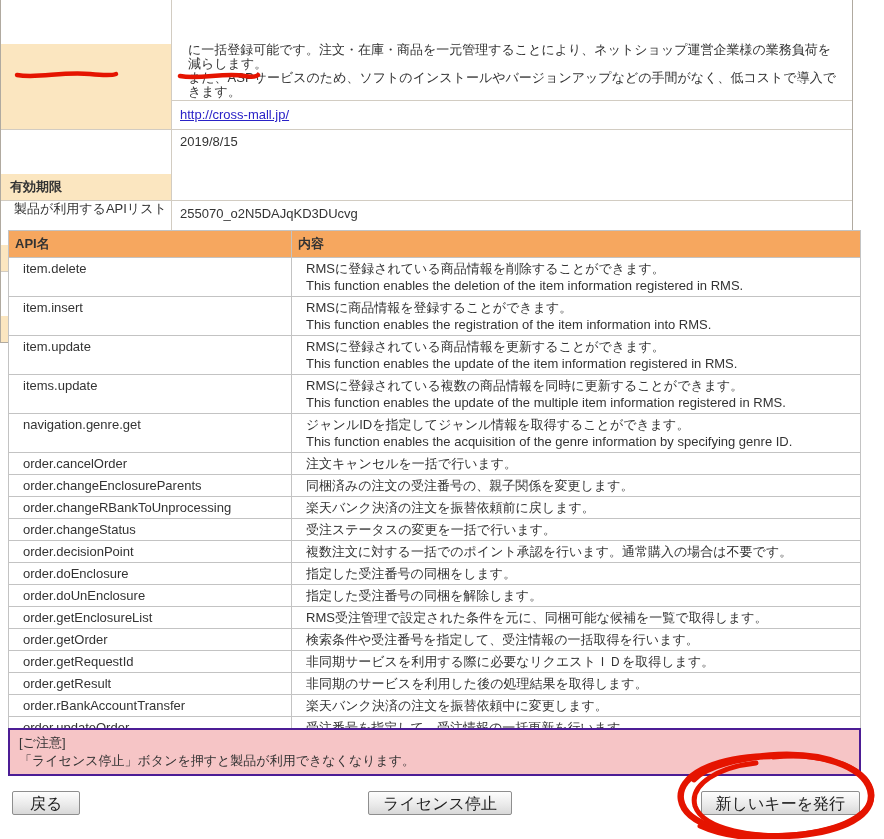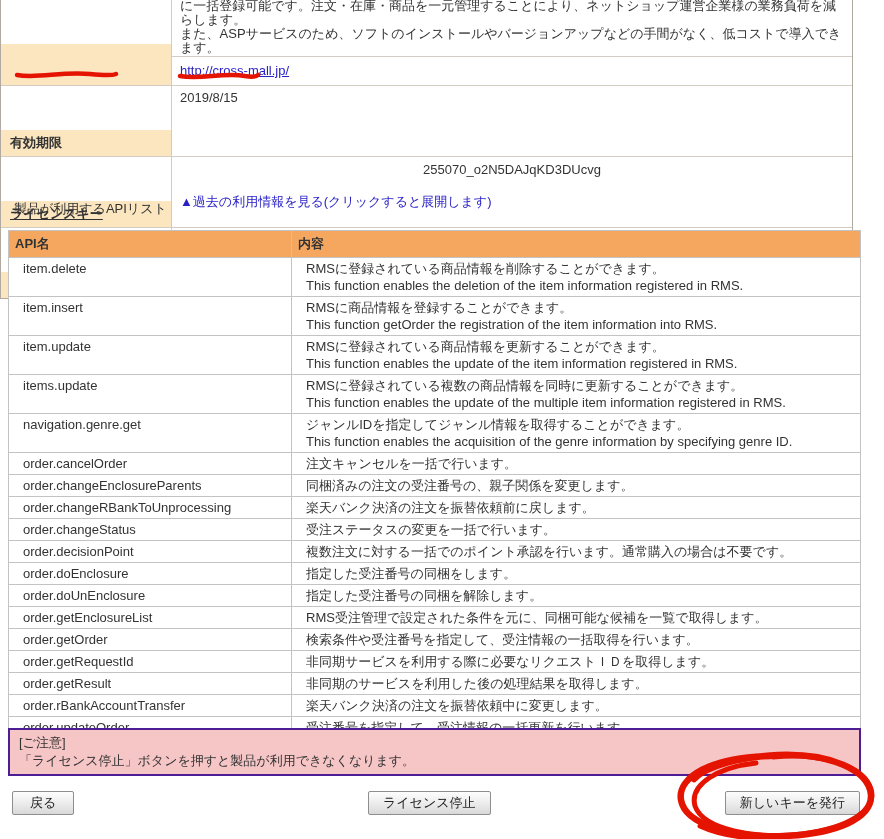--- a/index.html
+++ b/index.html
@@ -8,27 +8,27 @@
 
   
   .info-table { position:absolute; top:0; left:8; width:853px; box-sizing:border-box;
                 border:1px solid #b0aaa0; border-top:none; background:#fff; }
   .itr { display:flex; border-top:1px solid #d2ccc2; }
   .itr:first-child { border-top:none; }
   .ilabel { width:170px; min-width:170px; background:#fbe6c0; padding:4px 4px 4px 9px;
             box-sizing:border-box; font-weight:bold; color:#333;margin-top:44px; }
   .ival { flex:1; background:#fff; border-left:1px solid #d2ccc2; padding:4px 8px; box-sizing:border-box; }
   .ival.nopad { padding:0; }
-  .desc-block { padding:0 8px 1px 8px; border-bottom:1px solid #d2ccc2; line-height:14px; }
+  .desc-block { padding:0 8px 1px 16px; border-bottom:1px solid #d2ccc2; line-height:14px;margin-top:44px; }
   .desc-block .line1 { margin-top:-1px; }
   .url-block { padding:6px 8px 7px 8px; }
   .fragment { height:2px; overflow:hidden; }
   a.link { color:#2a22c7; text-decoration:underline; cursor:pointer; }
   a.link.noline { text-decoration:none; }
-  .key-line { padding-top:1px;text-align:center; }
+  .key-line { padding-top:1px; }
   .history-line { margin-top:16px; }
   .status-green { color:#178717; }
 
   
   .api-title { position:absolute; top:200; left:14px; top:200px; }
   .api-table { position:absolute; top:230px; left:8px; width:853px; box-sizing:border-box;
                display:table; border-collapse:collapse; border:1px solid #9b9b9b; }
   .tr { display:table-row; }
   .th,.td { display:table-cell; border:1px solid #c3c3c3; vertical-align:top; box-sizing:border-box; }
   .th { background:#f6a75f; font-weight:bold; color:#333; padding:4px 6px; }
@@ -37,21 +37,21 @@
   .td .en:empty { display:none; }
 
   
   .notice { position:absolute; top:728px; left:8px; width:853px; box-sizing:border-box;
             background:#f6c5c6; border:2px solid #4c1d95; padding:4px 9px; line-height:18px; color:#333; }
 
   
   .btn-row { position:absolute; top:791px; left:8px; width:853px; height:26px; }
   .btn { position:absolute; top:0; box-sizing:border-box; height:24px;
          background:linear-gradient(#fdfdfd,#e9e9e9 60%,#d8d8d8); border:1px solid #8e8e8e;
-         border-radius:2px; font-family:Liberation Sans, sans-serif; font-size:13px; color:#222; padding:2px 14px;
+         border-radius:2px; font-family:Liberation Sans, sans-serif; font-size:16px; color:#222; padding:2px 14px;
          cursor:pointer;text-align:right; }
   .btn-back { left:4px; padding:2px 17px; }
   .btn-stop { left:360px; }
   .btn-newkey { right:1px; }
 
   
   .marker-overlay { position:absolute; top:0; left:0; width:884px; height:839px;
                     pointer-events:none; z-index:9; }
 </style>
 </head>
@@ -109,21 +109,21 @@
         <div class="td c2">
           <div class="ja">RMSに登録されている商品情報を削除することができます。</div>
           <div class="en">This function enables the deletion of the item information registered in RMS.</div>
         </div>
       </div>
     
       <div class="tr">
         <div class="td c1">item.insert</div>
         <div class="td c2">
           <div class="ja">RMSに商品情報を登録することができます。</div>
-          <div class="en">This function getOrder the registration of the item information into RMS.</div>
+          <div class="en">This function enables the registration of the item information into RMS.</div>
         </div>
       </div>
     
       <div class="tr">
         <div class="td c1">item.update</div>
         <div class="td c2">
           <div class="ja">RMSに登録されている商品情報を更新することができます。</div>
           <div class="en">This function enables the update of the item information registered in RMS.</div>
         </div>
       </div>

